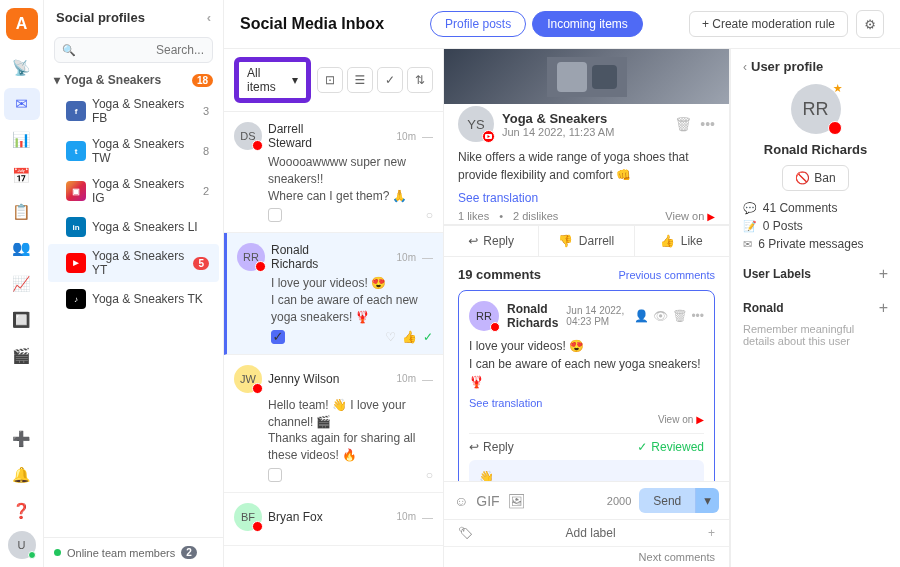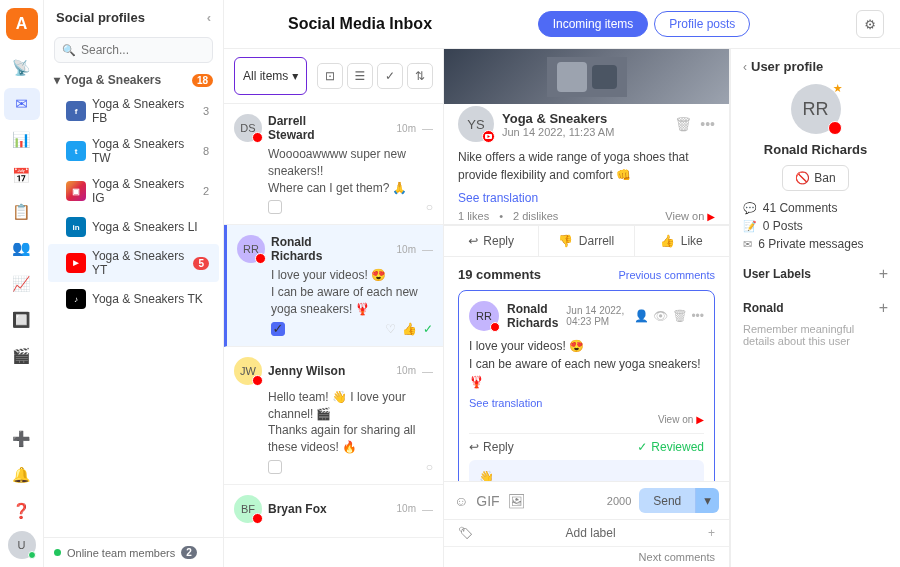--- a/index.html
+++ b/index.html
@@ -11,21 +11,21 @@
     .nav-icon { width: 36px; height: 32px; display: flex; align-items: center; justify-content: center; border-radius: 6px; cursor: pointer; color: #888; font-size: 15px; }
     .nav-icon.active { background: #e8f0fe; color: #4f6af5; }
     .nav-bottom { margin-top: auto; display: flex; flex-direction: column; align-items: center; gap: 4px; }
     .nav-avatar { width: 28px; height: 28px; border-radius: 50%; background: #d1d5db; display: flex; align-items: center; justify-content: center; font-size: 11px; color: #555; position: relative; }
     .nav-online-dot { width: 8px; height: 8px; background: #22c55e; border-radius: 50%; border: 1px solid white; position: absolute; bottom: 0; right: 0; }
 
     
     .sidebar { width: 180px; background: #fff; border-right: 1px solid #eee; display: flex; flex-direction: column; overflow: hidden; }
     .sidebar-header { padding: 10px 12px 6px; display: flex; align-items: center; justify-content: space-between; font-weight: 600; font-size: 13px; }
     .sidebar-search { padding: 6px 10px; }
-    .sidebar-search input { width: 100%; border: 1px solid #e5e7eb; border-radius: 6px; padding: 5px 8px 5px 26px; font-size: 12px; outline: none; color: #555; background: #f9fafb; }
+    .sidebar-search input { width: 100%; border: 1px solid #e5e7eb; border-radius: 6px; padding: 5px 8px 5px 26px; font-size: 12px; outline: none; color: #555; background: #f9fafb; text-align: right; }
     .search-wrap { position: relative; }
     .search-wrap .search-icon-inner { position: absolute; left: 8px; top: 50%; transform: translateY(-50%); color: #aaa; font-size: 11px; }
     .sidebar-section { padding: 4px 10px; display: flex; align-items: center; justify-content: space-between; cursor: pointer; }
     .sidebar-section-label { font-size: 12px; font-weight: 600; color: #555; display: flex; align-items: center; gap: 4px; }
     .badge { background: #ef4444; color: white; border-radius: 10px; padding: 1px 5px; font-size: 10px; font-weight: bold; }
     .badge.orange { background: #f97316; }
     .sidebar-item { padding: 5px 10px 5px 18px; display: flex; align-items: center; gap: 6px; cursor: pointer; border-radius: 4px; margin: 1px 4px; }
     .sidebar-item.active { background: #eff6ff; }
     .sidebar-item .item-icon { width: 20px; height: 20px; border-radius: 4px; background: #4267B2; display: flex; align-items: center; justify-content: center; color: white; font-size: 9px; font-weight: bold; flex-shrink: 0; }
     .item-icon.tw { background: #1DA1F2; }
@@ -34,50 +34,50 @@
     .item-icon.yt { background: #FF0000; }
     .item-icon.tk { background: #000; }
     .sidebar-item-name { flex: 1; font-size: 12px; color: #444; }
     .sidebar-item-count { font-size: 11px; color: #888; }
     .sidebar-bottom { margin-top: auto; padding: 8px 10px; border-top: 1px solid #eee; display: flex; align-items: center; gap: 6px; font-size: 11px; color: #666; }
     .online-dot { width: 7px; height: 7px; background: #22c55e; border-radius: 50%; }
 
     
     .main { flex: 1; display: flex; flex-direction: column; overflow: hidden; }
     .main-header { padding: 10px 16px; background: #fff; border-bottom: 1px solid #eee; display: flex; align-items: center; justify-content: space-between; }
-    .main-header-title { font-size: 16px; font-weight: 700; color: #111; margin-left: 48px; }
+    .main-header-title { font-size: 16px; font-weight: 700; color: #111; }
     .main-header-tabs { display: flex; gap: 6px; }
     .tab-btn { padding: 5px 14px; border-radius: 20px; border: 1.5px solid #4f6af5; font-size: 12px; cursor: pointer; font-weight: 500; }
     .tab-btn.active { background: #4f6af5; color: white; }
     .tab-btn.inactive { background: white; color: #4f6af5; }
     .main-header-actions { display: flex; align-items: center; gap: 8px; }
     .create-rule-btn { display: flex; align-items: center; gap: 4px; padding: 5px 12px; border: 1.5px solid #ddd; border-radius: 6px; background: white; cursor: pointer; font-size: 12px; color: #444; }
     .gear-btn { width: 28px; height: 28px; border: 1px solid #ddd; border-radius: 6px; display: flex; align-items: center; justify-content: center; cursor: pointer; color: #666; }
 
     
     .content-area { display: flex; flex: 1; overflow: hidden; }
 
     
     .inbox-list { width: 220px; border-right: 1px solid #eee; background: #fff; display: flex; flex-direction: column; overflow: hidden; }
     .inbox-tabs { padding: 8px 10px; display: flex; gap: 10px; align-items: center; border-bottom: 1px solid #eee; }
     .inbox-tab { font-size: 12px; color: #888; cursor: pointer; padding-bottom: 2px; position: relative; }
     .inbox-tab.active { color: #111; font-weight: 600; border-bottom: 2px solid #ef4444; }
     .inbox-tab .tab-count { display: inline-flex; align-items: center; justify-content: center; background: #ef4444; color: white; border-radius: 10px; padding: 0 5px; font-size: 10px; margin-left: 3px; min-width: 16px; height: 16px; }
     .inbox-tab .tab-count.blue { background: #4f6af5; }
     .inbox-filter { padding: 8px 10px; border-bottom: 1px solid #eee; display: flex; align-items: center; gap: 6px; }
-    .filter-select { padding: 11px 8px; border: 1px solid #6d28d9; border-radius: 6px; font-size: 12px; background: white; cursor: pointer; display: flex; align-items: center; gap: 4px; }
+    .filter-select { padding: 4px 8px; border: 5px solid #6d28d9; border-radius: 6px; font-size: 12px; background: white; cursor: pointer; display: flex; align-items: center; gap: 4px; }
     .filter-icons { display: flex; gap: 4px; margin-left: auto; }
     .filter-icon-btn { width: 26px; height: 26px; border: 1px solid #ddd; border-radius: 5px; display: flex; align-items: center; justify-content: center; cursor: pointer; color: #666; font-size: 12px; }
     .inbox-items { overflow-y: auto; flex: 1; }
     .inbox-item { padding: 10px 10px; border-bottom: 1px solid #f0f0f0; cursor: pointer; position: relative; }
     .inbox-item.selected { background: #eff6ff; border-left: 3px solid #4f6af5; }
     .inbox-item-header { display: flex; align-items: center; gap: 6px; margin-bottom: 4px; }
     .inbox-avatar { width: 28px; height: 28px; border-radius: 50%; background: #d1d5db; display: flex; align-items: center; justify-content: center; font-size: 11px; color: #555; flex-shrink: 0; position: relative; }
     .inbox-avatar-badge { position: absolute; bottom: -1px; right: -1px; width: 11px; height: 11px; border-radius: 50%; background: #FF0000; border: 1px solid white; display: flex; align-items: center; justify-content: center; }
-    .inbox-item-name { font-weight: 700; font-size: 12px; flex: 1; }
+    .inbox-item-name { font-weight: 400; font-size: 12px; flex: 1; }
     .inbox-item-time { font-size: 10px; color: #aaa; margin-left: 45px; }
     .inbox-action-icon { color: #bbb; font-size: 11px; cursor: pointer; }
     .inbox-item-text { font-size: 12px; color: #555; line-height: 1.4; padding-left: 34px; }
     .inbox-item-footer { display: flex; align-items: center; justify-content: space-between; padding-left: 34px; margin-top: 4px; }
     .inbox-checkbox { width: 14px; height: 14px; border: 1.5px solid #4f6af5; border-radius: 3px; background: #4f6af5; display: flex; align-items: center; justify-content: center; cursor: pointer; }
     .inbox-checkbox.empty { background: white; border-color: #ccc; }
     .inbox-footer-icons { display: flex; gap: 6px; align-items: center; }
     .inbox-footer-icon { color: #ccc; font-size: 12px; cursor: pointer; }
     .inbox-footer-icon.green { color: #22c55e; }
 
@@ -227,24 +227,25 @@
     <span>Online team members</span>
     <span class="badge" style="background:#6b7280;">2</span>
   </div>
 </div>
 
 <div class="main">
 
   <div class="main-header">
     <span class="main-header-title">Social Media Inbox</span>
     <div class="main-header-tabs">
+      <button class="tab-btn inactive">Profile posts</button>
       <button class="tab-btn active">Incoming items</button>
-      <button class="tab-btn inactive">Profile posts</button>
     </div>
     <div class="main-header-actions">
+      <button class="create-rule-btn">+ Create moderation rule</button>
       <div class="gear-btn">⚙</div>
     </div>
   </div>
 
   <div class="content-area">
 
     <div class="inbox-list">
       <div class="inbox-filter">
         <div class="filter-select">
           <span>All items</span>

